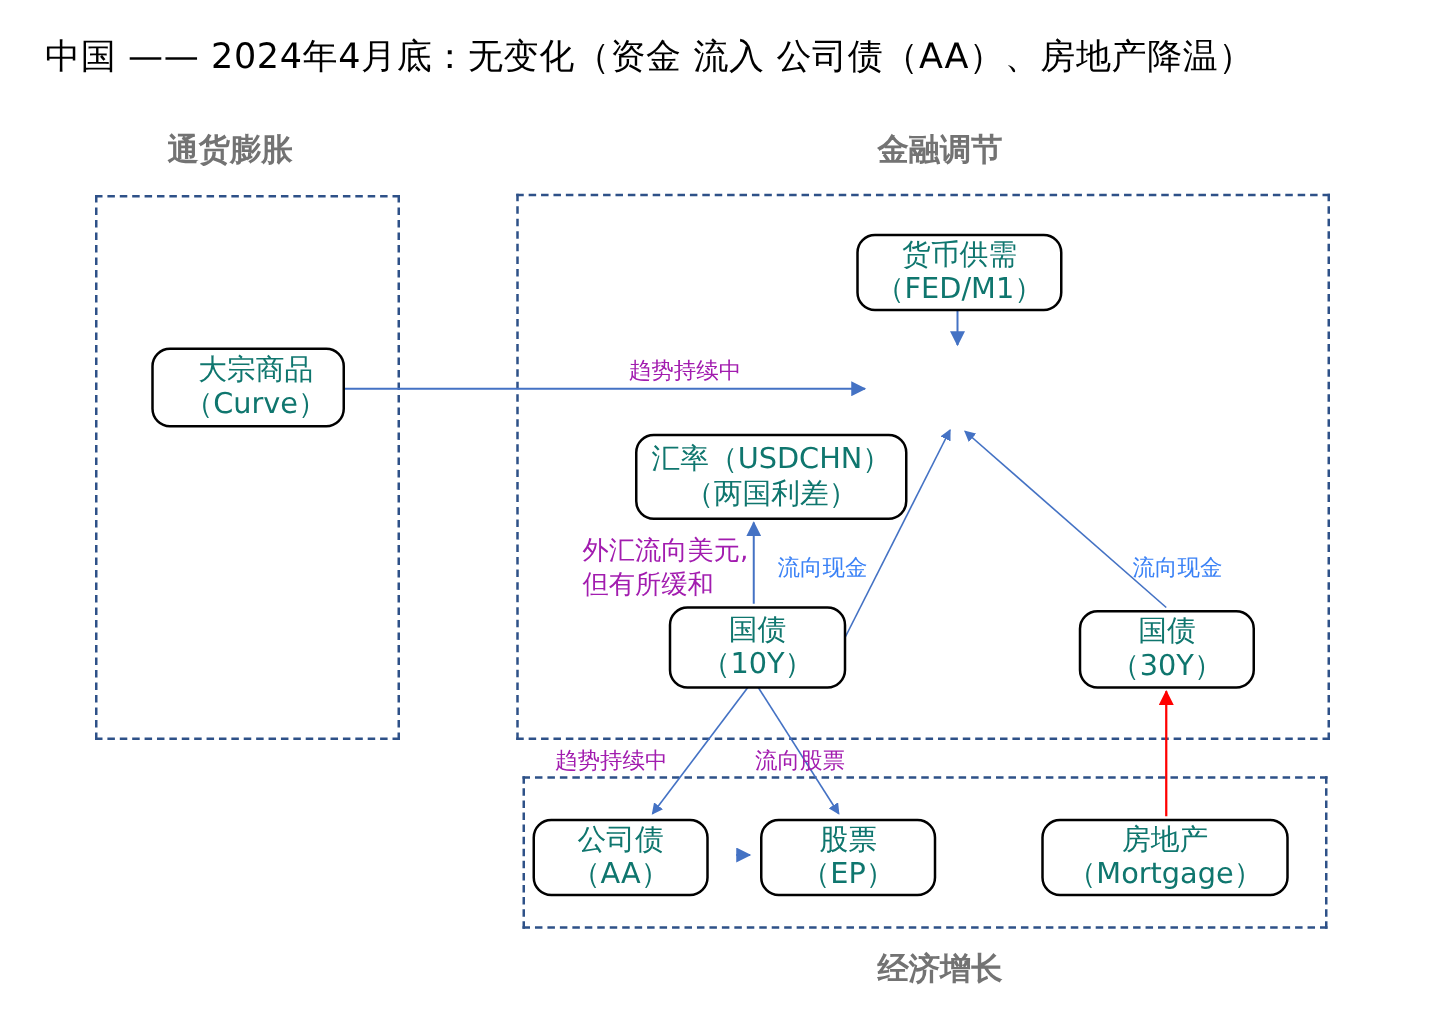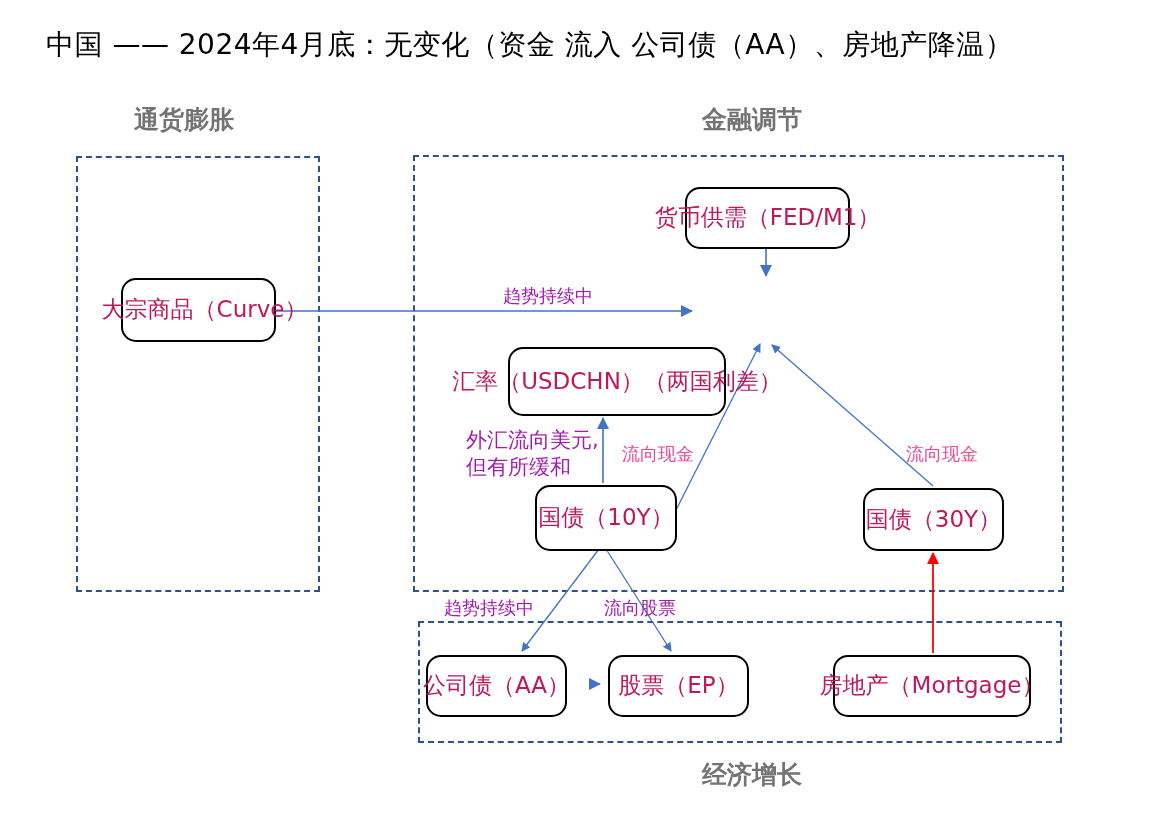--- a/index.html
+++ b/index.html
@@ -6,21 +6,21 @@
   .canvas {
     position: relative;
     width: 1152px;
     height: 814px;
     background: #ffffff;
     font-family: "DejaVu Sans", "Liberation Sans", sans-serif;
     overflow: hidden;
   }
   .title {
     position: absolute;
-    left: 46px;
+    left: 36px;
     top: 26px;
     width: 1100px;
     font-size: 28px;
     color: #000000;
     letter-spacing: 0.5px;
     white-space: nowrap;
   }
   .section-label {
     position: absolute;
     font-size: 25px;
@@ -38,36 +38,36 @@
     left: 0; top: 0;
     width: 1152px;
     height: 814px;
   }
   .node {
     position: absolute;
     border: 2.5px solid #000000;
     border-radius: 15px;
     background: #ffffff;
     display: flex;
-    flex-direction: row;
+    flex-direction: column;
     align-items: center;
     justify-content: center;
     text-align: center;
     font-size: 23px;
-    color: #be185d;
+    color: #0f766e;
     line-height: 1.18;
     white-space: nowrap;
   }
   .edge-label {
     position: absolute;
     font-size: 18px;
     color: #a21caf;
     white-space: nowrap;
   }
-  .edge-label.red { color: #ec4899; }
+  .edge-label.red { color: #3b82f6; }
   .edge-label.small { font-size: 21px; line-height: 1.3; }
 </style>
 </head>
 <body>
 
 <div class="canvas">
 
   <div class="title">中国 —— 2024年4月底：无变化（资金 流入 公司债（AA）、房地产降温）</div>
 
   <div class="section-label" style="left:134px; top:103px;">通货膨胀</div>

